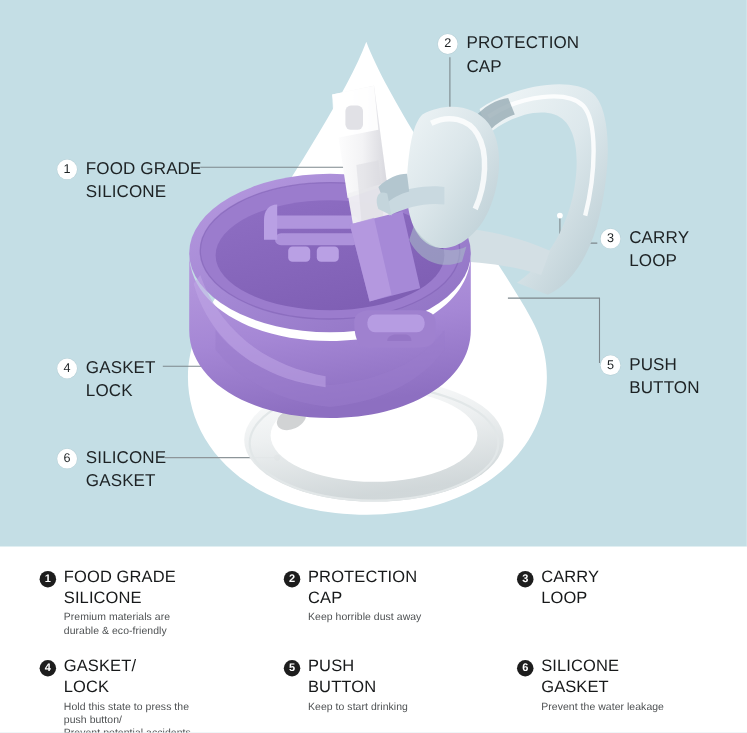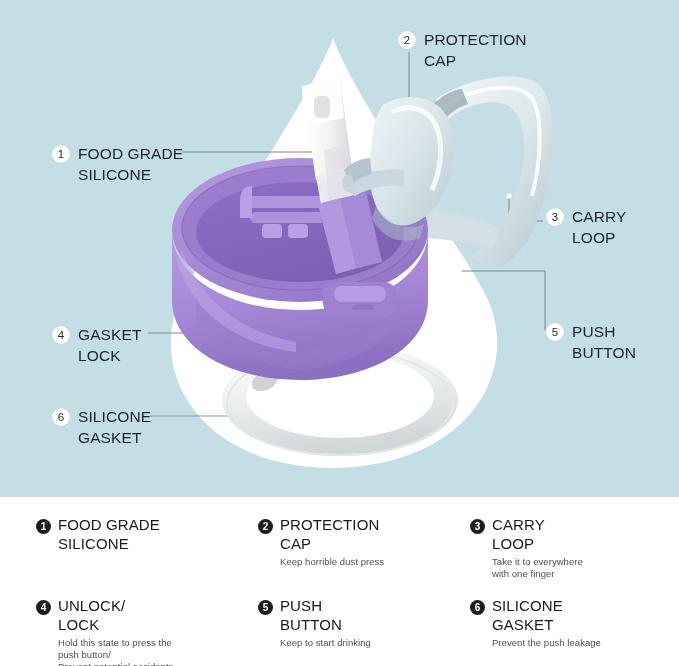--- a/index.html
+++ b/index.html
@@ -254,46 +254,46 @@
   </div>
 
   <div class="legend">
     <div class="legend-grid">
 
       <div class="lg-item">
         <div class="lnum">1</div>
         <div class="lg-body">
           <div class="lg-title">FOOD GRADE
 SILICONE</div>
+          <div class="lg-desc">Premium materials are
+durable &amp; eco-friendly</div>
         </div>
       </div>
 
       <div class="lg-item">
         <div class="lnum">2</div>
         <div class="lg-body">
           <div class="lg-title">PROTECTION
 CAP</div>
-          <div class="lg-desc">Keep horrible dust press</div>
+          <div class="lg-desc">Keep horrible dust away</div>
         </div>
       </div>
 
       <div class="lg-item">
         <div class="lnum">3</div>
         <div class="lg-body">
           <div class="lg-title">CARRY
 LOOP</div>
-          <div class="lg-desc">Take it to everywhere
-with one finger</div>
         </div>
       </div>
 
       <div class="lg-item">
         <div class="lnum">4</div>
         <div class="lg-body">
-          <div class="lg-title">UNLOCK/
+          <div class="lg-title">GASKET/
 LOCK</div>
           <div class="lg-desc">Hold this state to press the
 push button/
 Prevent potential accidents</div>
         </div>
       </div>
 
       <div class="lg-item">
         <div class="lnum">5</div>
         <div class="lg-body">
@@ -301,20 +301,20 @@
 BUTTON</div>
           <div class="lg-desc">Keep to start drinking</div>
         </div>
       </div>
 
       <div class="lg-item">
         <div class="lnum">6</div>
         <div class="lg-body">
           <div class="lg-title">SILICONE
 GASKET</div>
-          <div class="lg-desc">Prevent the push leakage</div>
+          <div class="lg-desc">Prevent the water leakage</div>
         </div>
       </div>
 
     </div>
   </div>
 
 </div>
 
 </body></html>

